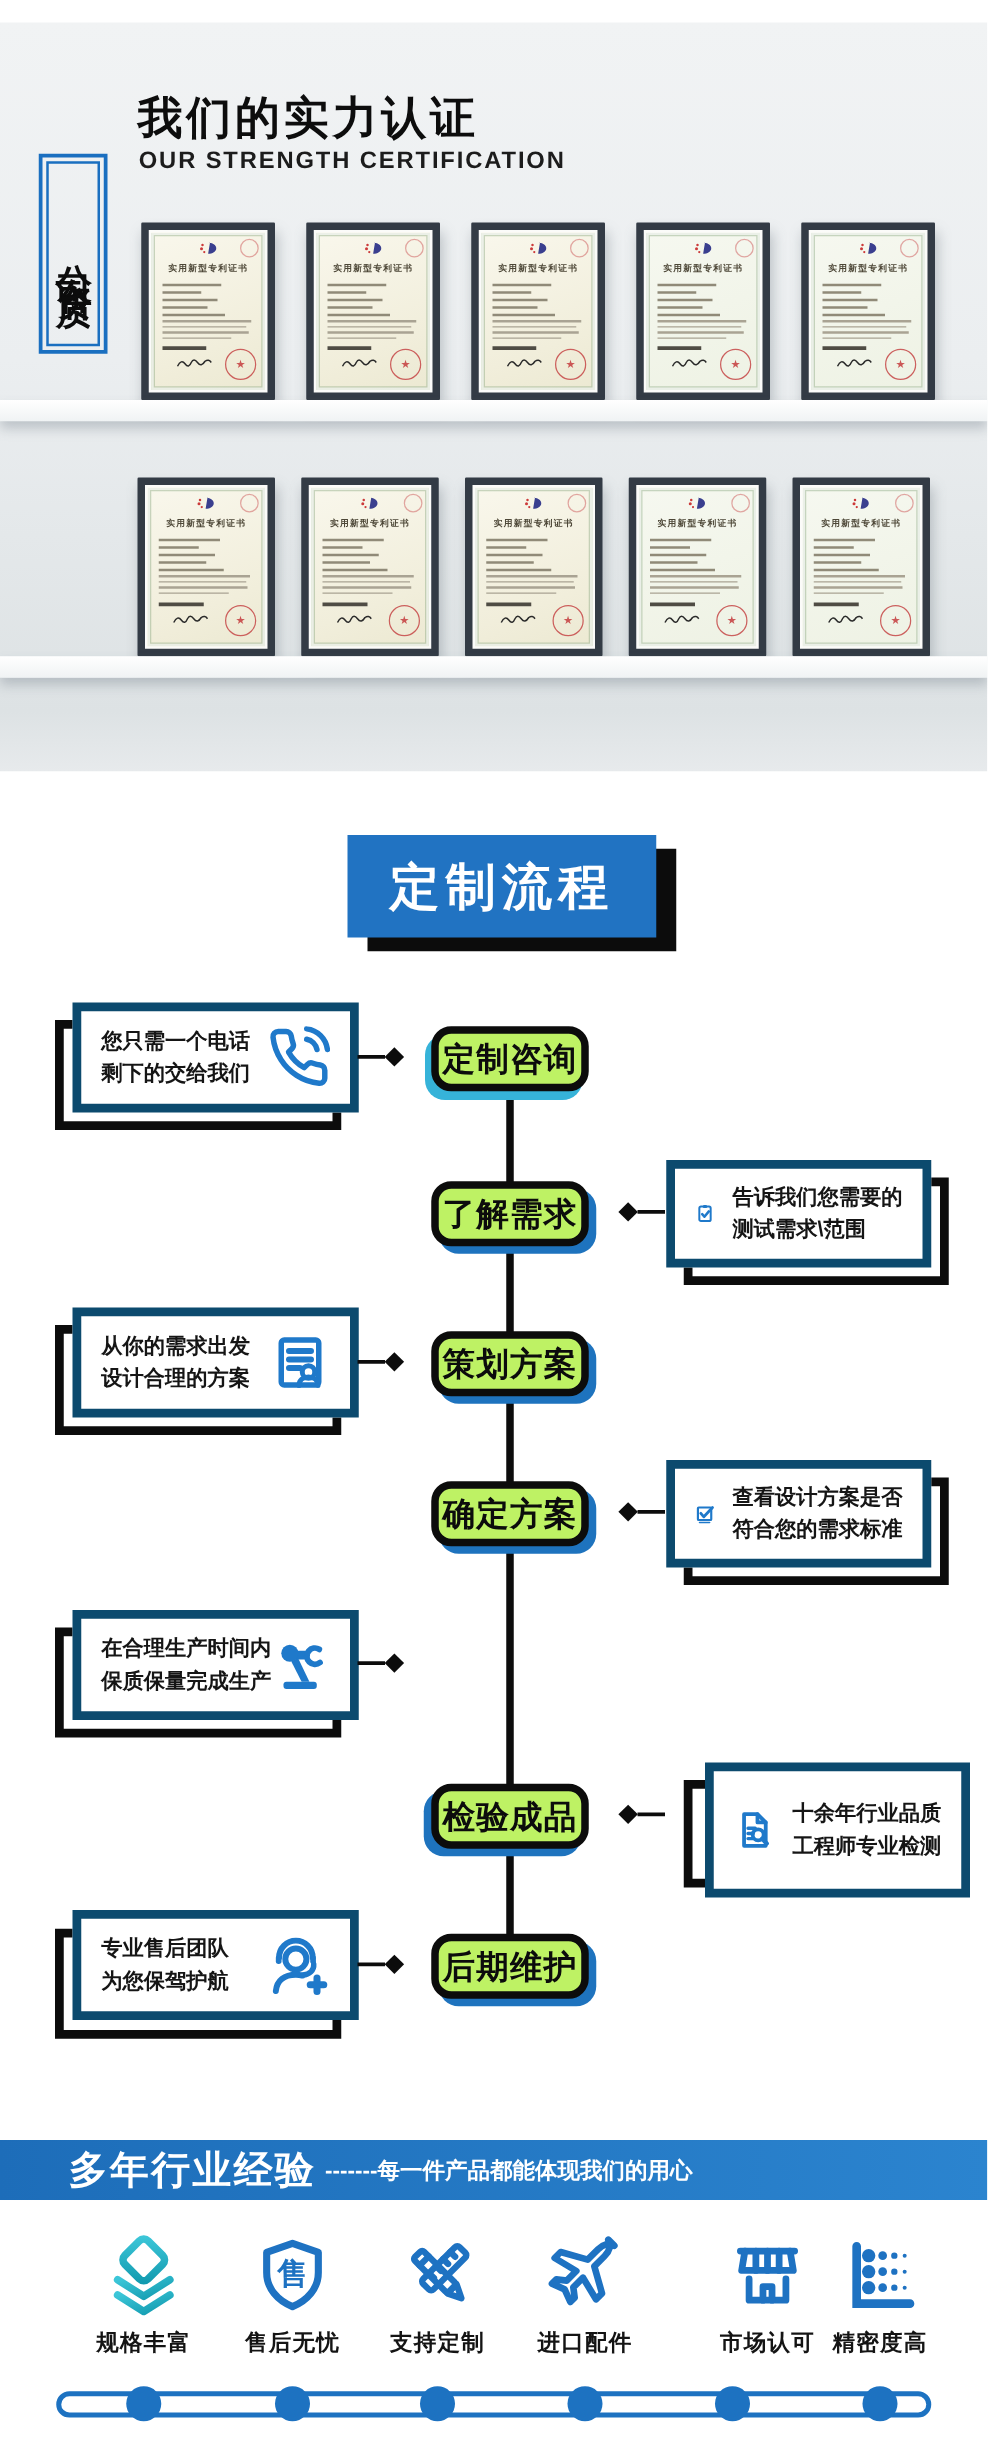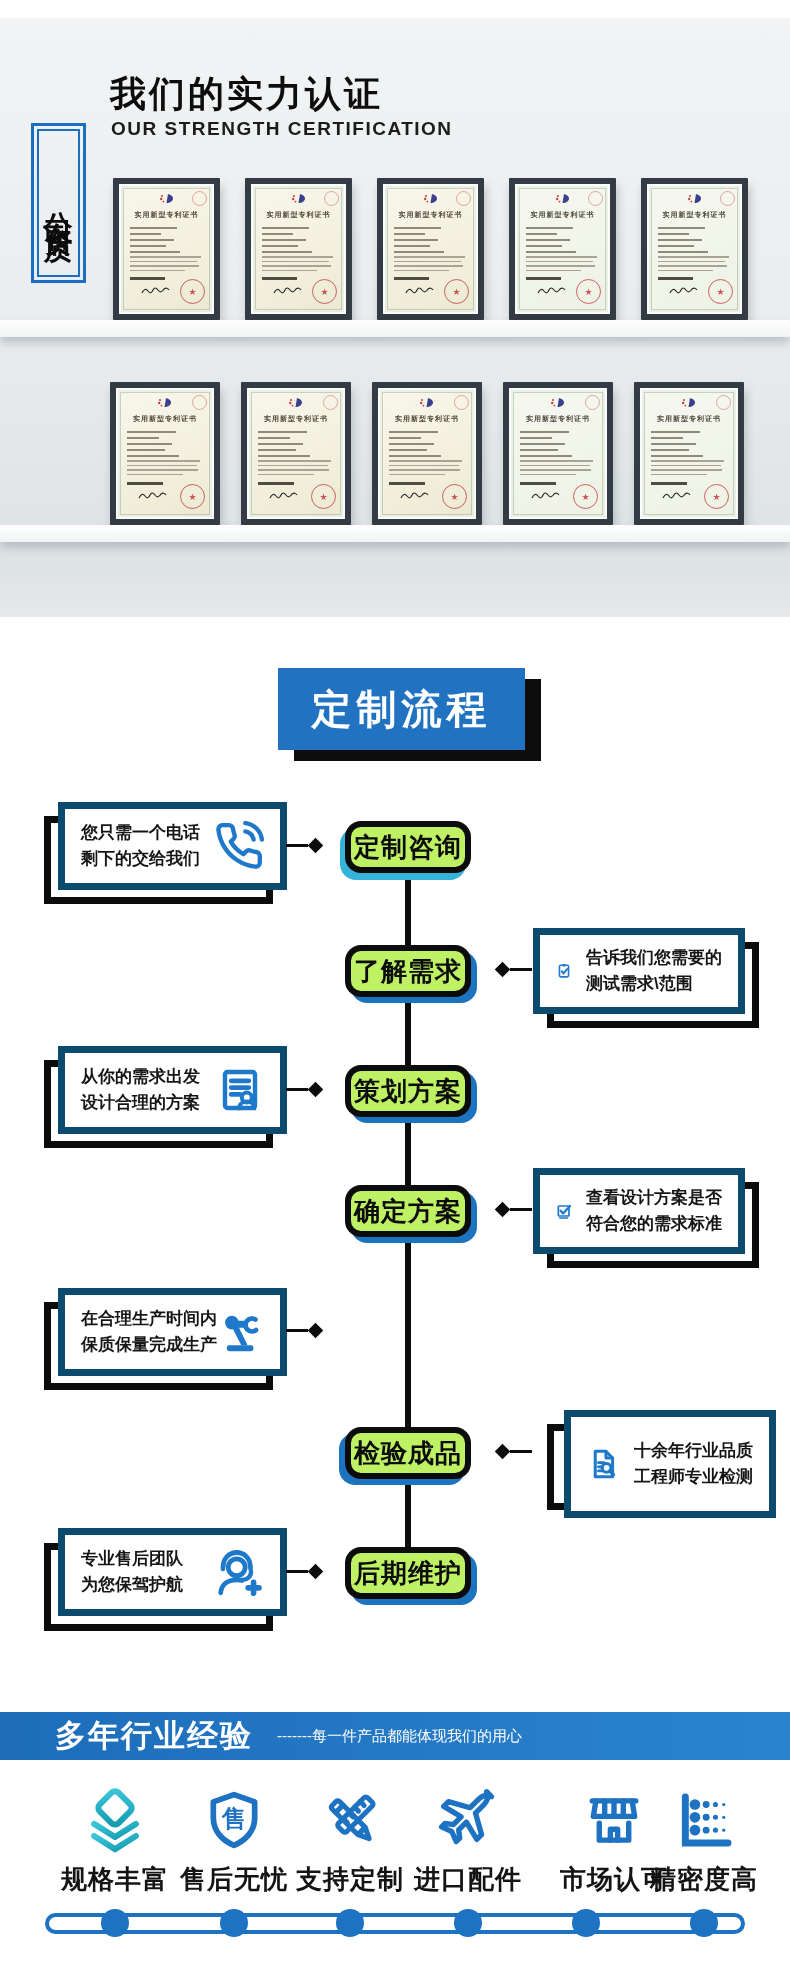--- a/index.html
+++ b/index.html
@@ -78,25 +78,25 @@
 
   .conn { position:absolute; display:flex; align-items:center; }
   .conn .bar { width:22px; height:3px; background:#0c0c0c; }
   .conn .diamond { width:11px; height:11px; background:#0c0c0c; transform:rotate(45deg);
                    flex:none; margin:0 2px; }
 
   
   .banner { position:absolute; left:0; top:1712px; width:790px; height:48px;
             background:linear-gradient(90deg,#1d6db9,#2b84cf); display:flex; align-items:center; }
   .banner-title { margin-left:55px; font-size:31px; font-weight:bold; color:#fff; letter-spacing:2px; white-space:nowrap; }
-  .banner-tag { margin-left:24px; font-size:15px; font-weight:normal; color:#fff; white-space:nowrap; }
+  .banner-tag { margin-left:7px; font-size:18px; font-weight:bold; color:#fff; white-space:nowrap; }
 
   .feature { position:absolute; top:1782px; width:120px; text-align:center; }
   .feature .fi { height:76px; display:flex; align-items:center; justify-content:center; }
-  .feature .flabel { margin-top:4px; font-size:26px; font-weight:bold; color:#141414; letter-spacing:1px; }
+  .feature .flabel { margin-top:4px; font-size:18px; font-weight:bold; color:#141414; letter-spacing:1px; }
 
   .track { position:absolute; left:45px; top:1913px; width:700px; height:21px; background:#fff;
            border:4px solid #1d72c1; border-radius:12px; }
   .tdot { position:absolute; top:1909px; width:28px; height:28px; border-radius:50%; background:#1d72c1; }
 </style>
 </head>
 <body>
 
 <div class="page">
 

